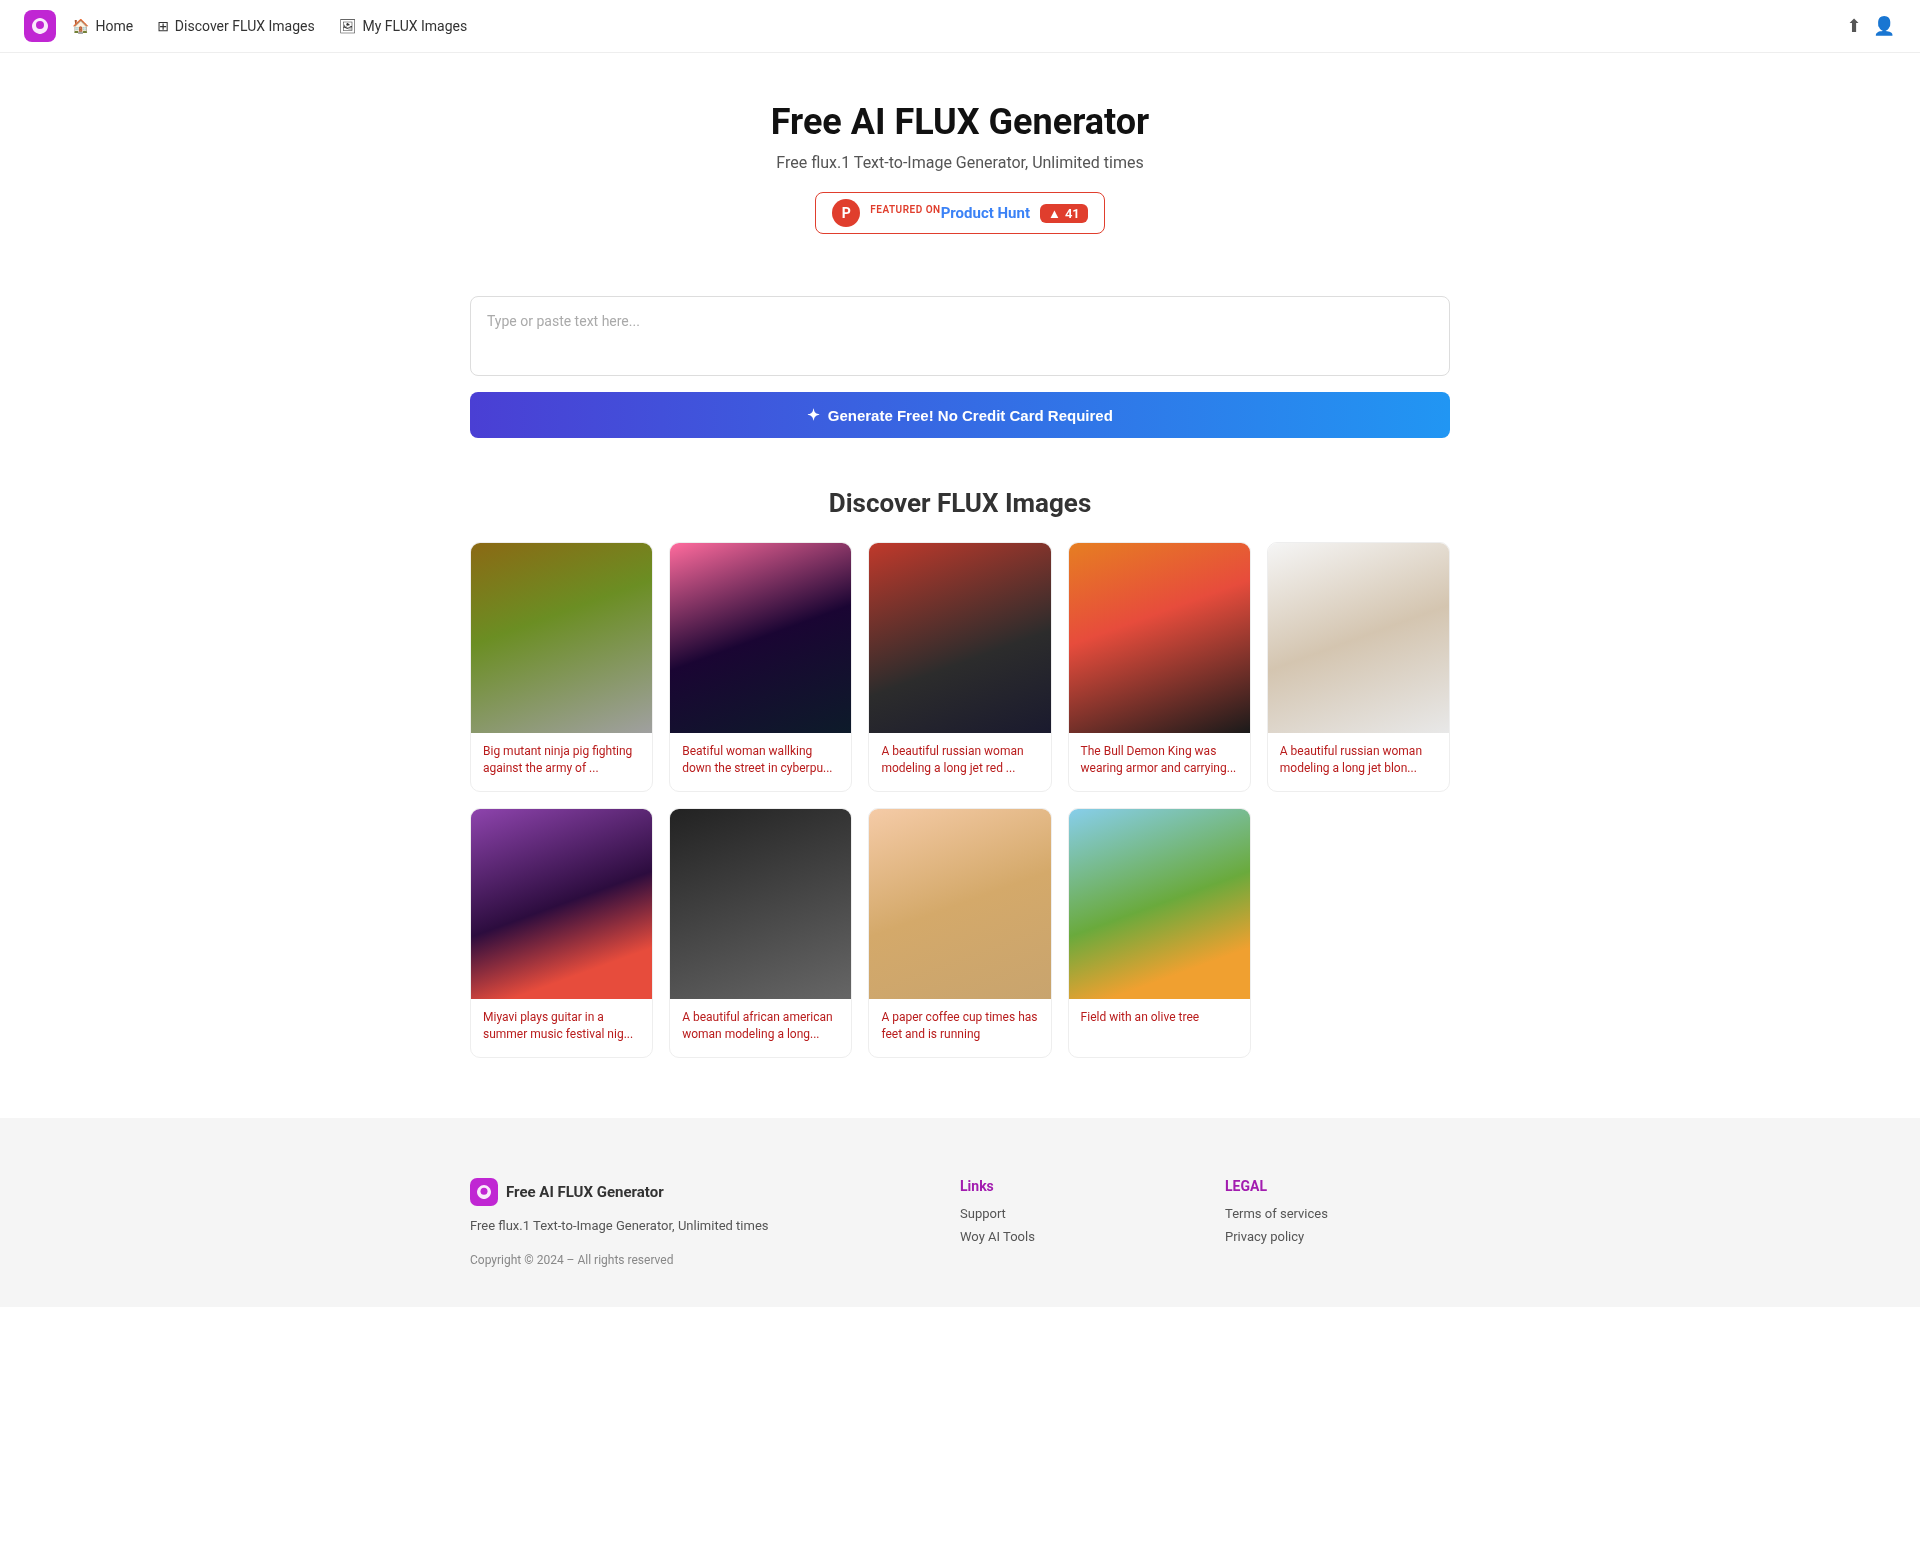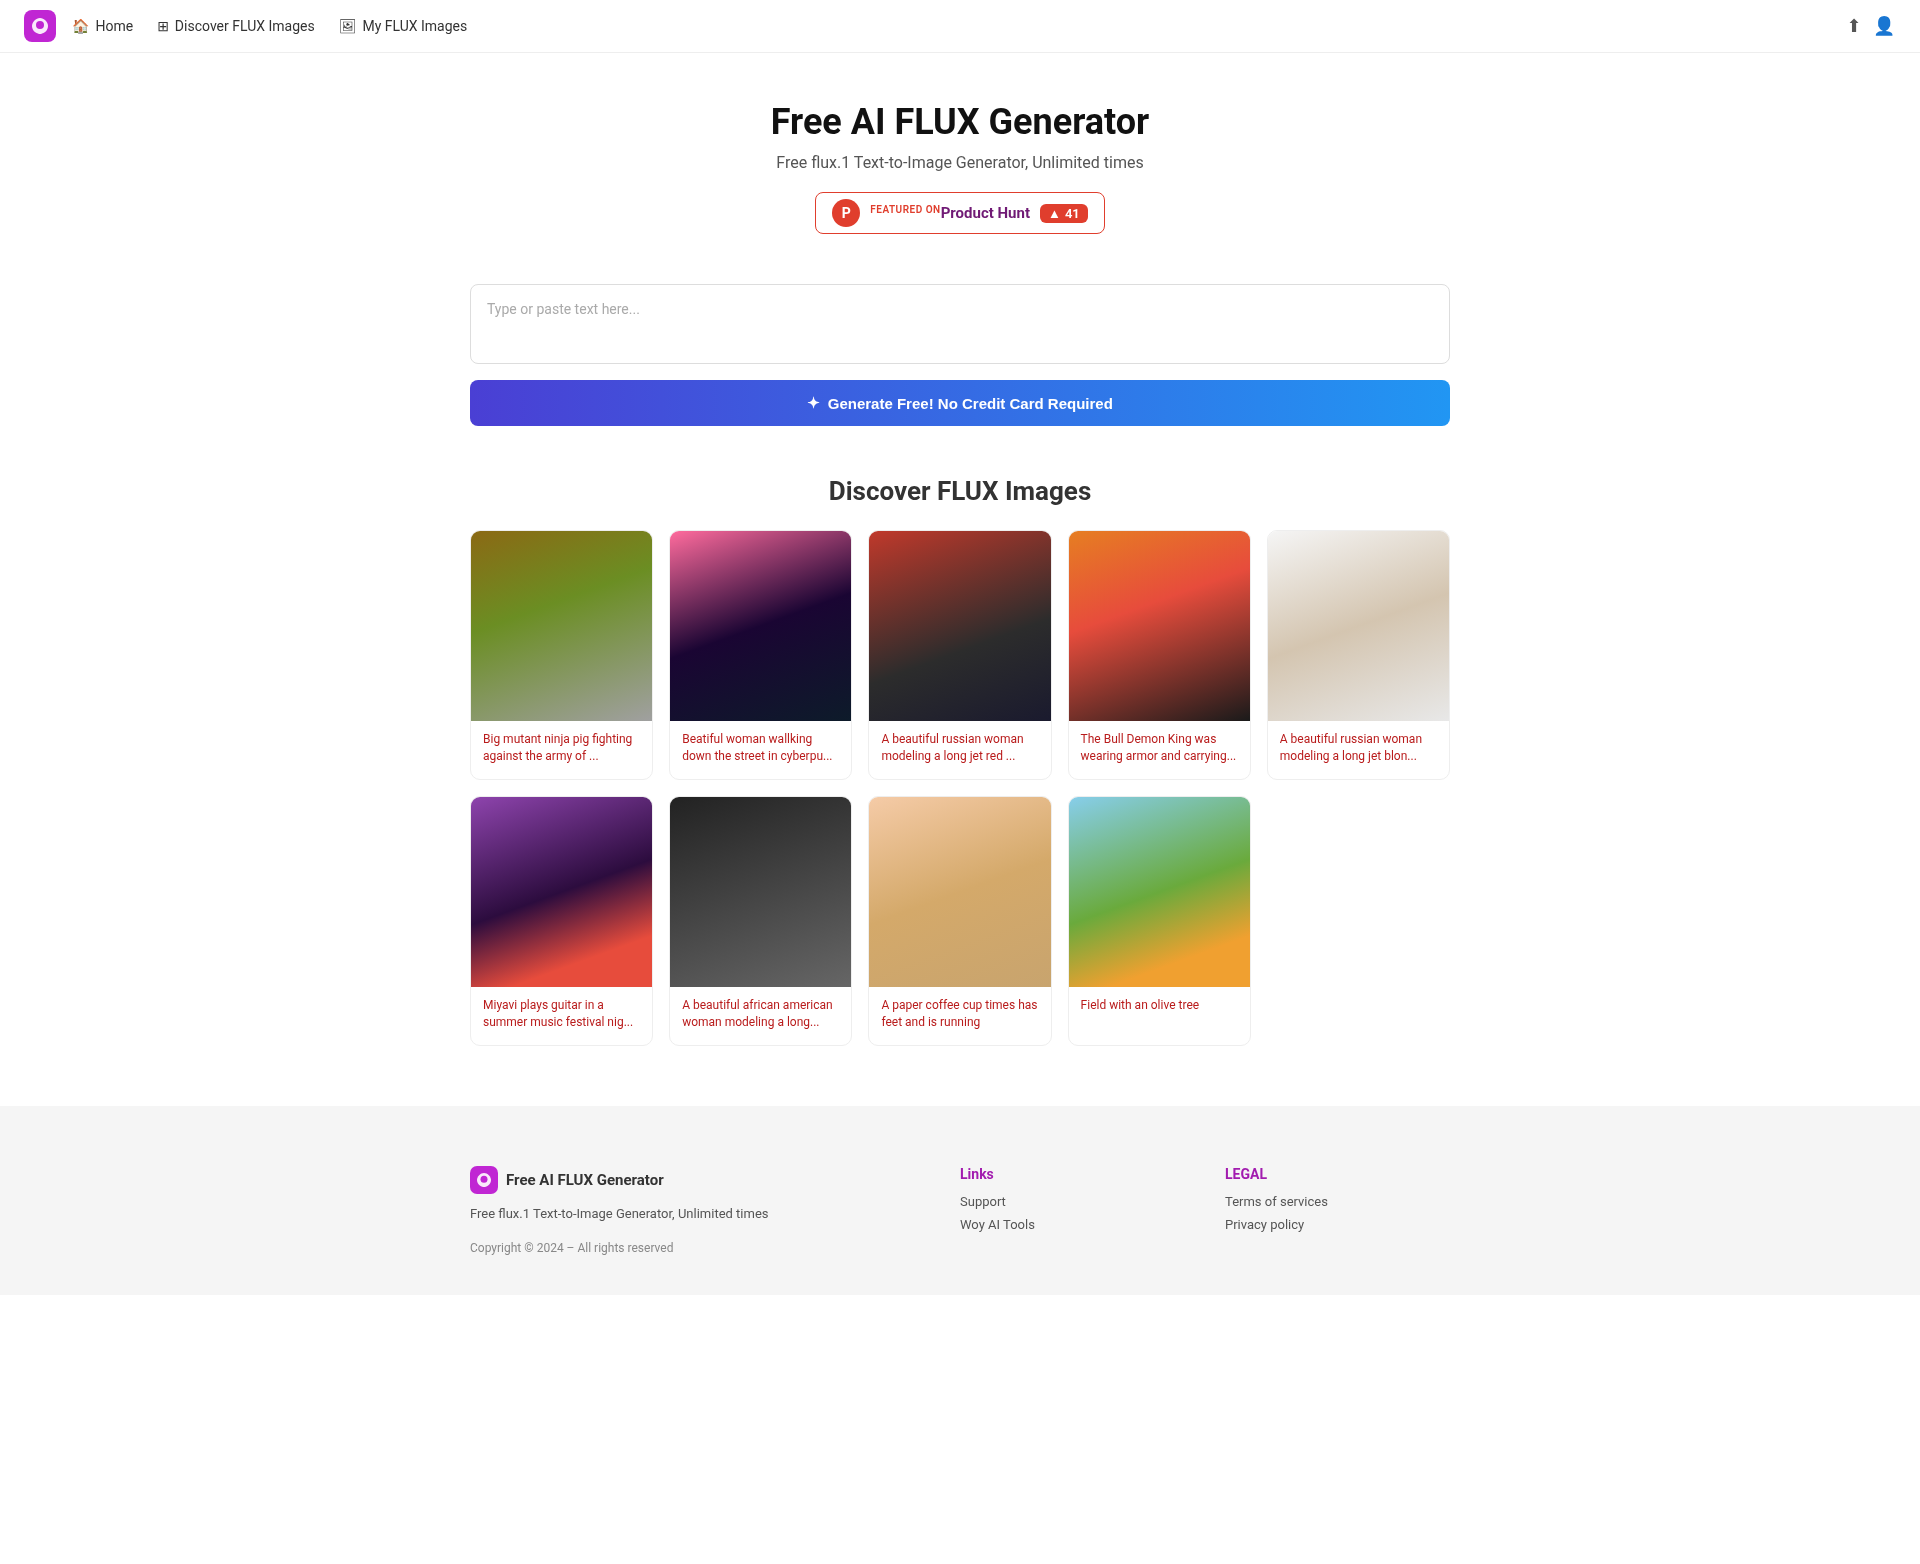--- a/index.html
+++ b/index.html
@@ -21,25 +21,25 @@
     .hero h1 { font-size: 36px; font-weight: 700; color: #111; margin-bottom: 10px; }
     .hero p { font-size: 16px; color: #555; margin-bottom: 20px; }
     .product-hunt-badge {
       display: inline-flex; align-items: center; gap: 10px;
       border: 1.5px solid #e03e2d; border-radius: 8px; padding: 6px 16px;
       text-decoration: none; color: #333; font-size: 14px;
     }
     .ph-icon { width: 28px; height: 28px; background: #e03e2d; border-radius: 50%; display: flex; align-items: center; justify-content: center; color: #fff; font-weight: 700; font-size: 14px; }
     .ph-text { display: flex; line-height: 1.2; }
     .ph-text .featured { font-size: 10px; color: #e03e2d; text-transform: uppercase; font-weight: 600; letter-spacing: 0.5px; }
-    .ph-text .name { font-size: 15px; font-weight: 700; color: #701a75; }
+    .ph-text .name { font-size: 15px; font-weight: 700; color: #3b82f6; }
     .ph-count { background: #e03e2d; color: #fff; border-radius: 6px; padding: 2px 8px; font-size: 13px; font-weight: 600; display: flex; align-items: center; gap: 4px; }
 
     
-    .generator { max-width: 1100px; margin: 0 auto 32px; padding: 18px 60px; }
+    .generator { max-width: 1100px; margin: 12px auto 32px; padding: 18px 60px; }
     .text-area {
       width: 100%; border: 1px solid #ddd; border-radius: 8px; padding: 16px;
       font-size: 14px; color: #333; min-height: 80px; resize: none; outline: none;
       font-family: inherit;
     }
     .text-area::placeholder { color: #aaa; }
     .generate-btn {
       width: 100%; margin-top: 12px; padding: 14px;
       background: linear-gradient(90deg, #4a3fd4 0%, #2196f3 100%);
       border: none; border-radius: 8px; color: #fff; font-size: 15px; font-weight: 600;

